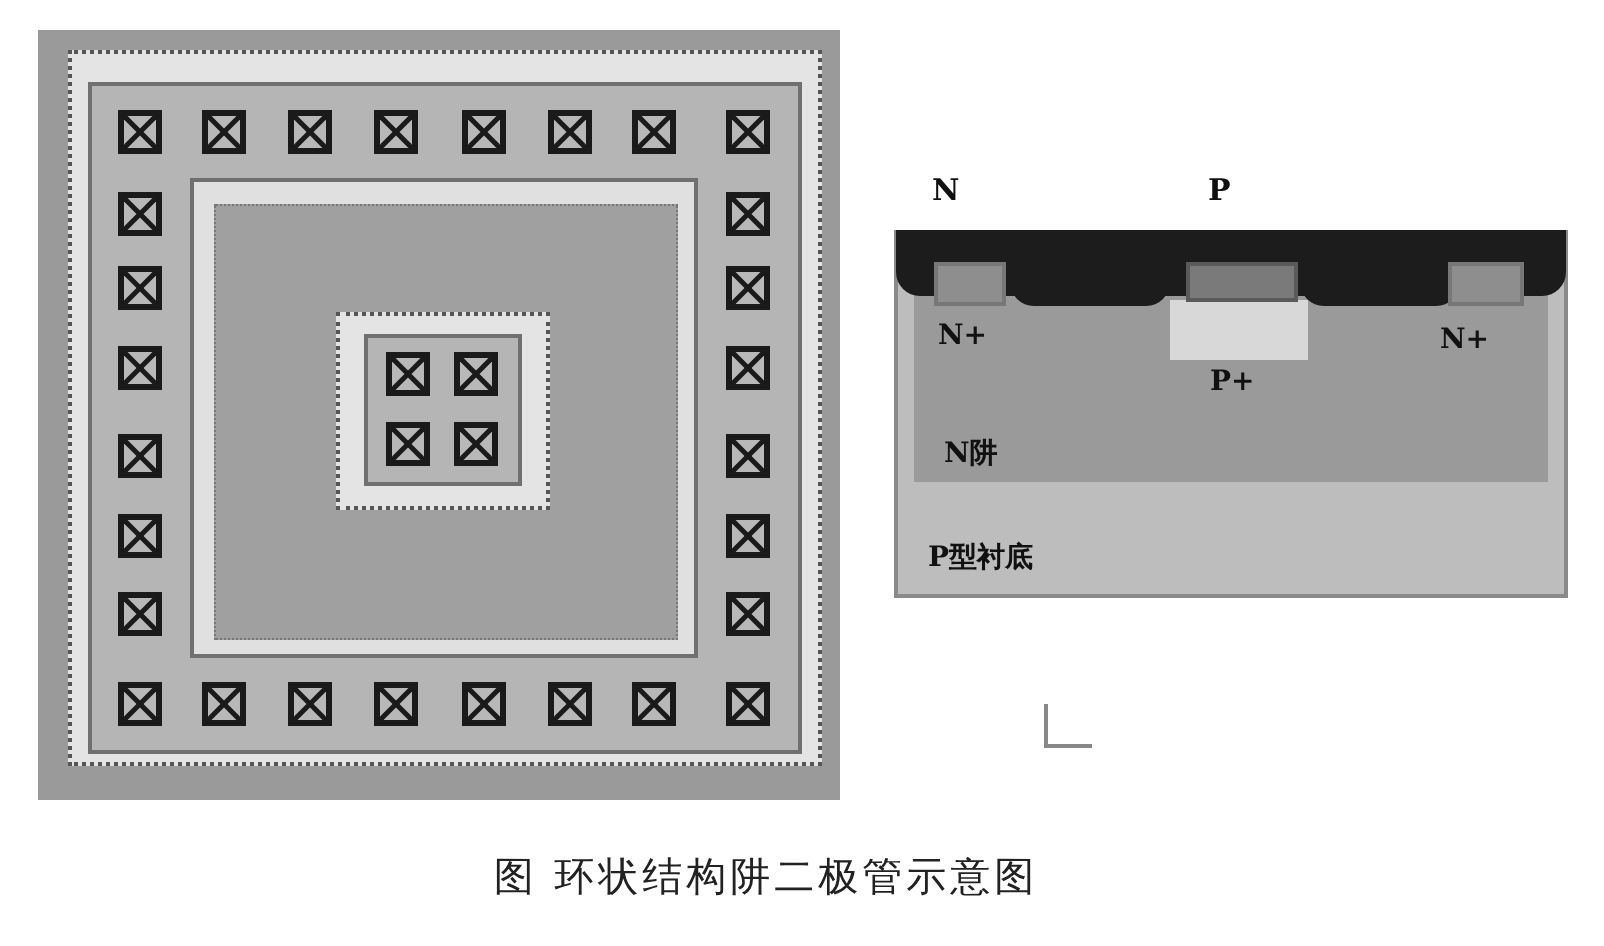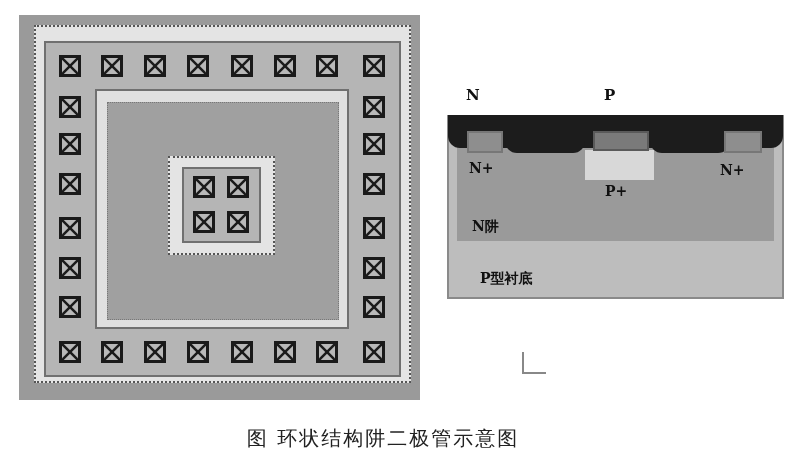--- a/index.html
+++ b/index.html
@@ -248,17 +248,17 @@
 
 <div class="abs" style="left:585px;top:150px;width:69px;height:30px;background:#d8d8d8;"></div>
 <div class="abs" style="left:593px;top:131px;width:56px;height:20px;background:#7a7a7a;border:2px solid #5a5a5a;"></div>
 
 <div class="abs" style="left:724px;top:131px;width:38px;height:22px;background:#8e8e8e;border:2px solid #777;"></div>
 
 <div class="abs label" style="left:469px;top:160px;">N+</div>
 <div class="abs label" style="left:720px;top:162px;">N+</div>
 <div class="abs label" style="left:605px;top:183px;">P+</div>
 <div class="abs label" style="left:472px;top:218px;">N阱</div>
-<div class="abs label" style="left:480px;top:270px;text-align:right;">P型衬底</div>
+<div class="abs label" style="left:464px;top:270px;text-align:right;">P型衬底</div>
 
 <div class="abs" style="left:522px;top:352px;width:24px;height:22px;border-left:2px solid #888;border-bottom:2px solid #888;"></div>
 
 <div class="abs caption" style="left:0;top:425px;width:766px;text-align:center;">图  环状结构阱二极管示意图</div>
 
 </body></html>

